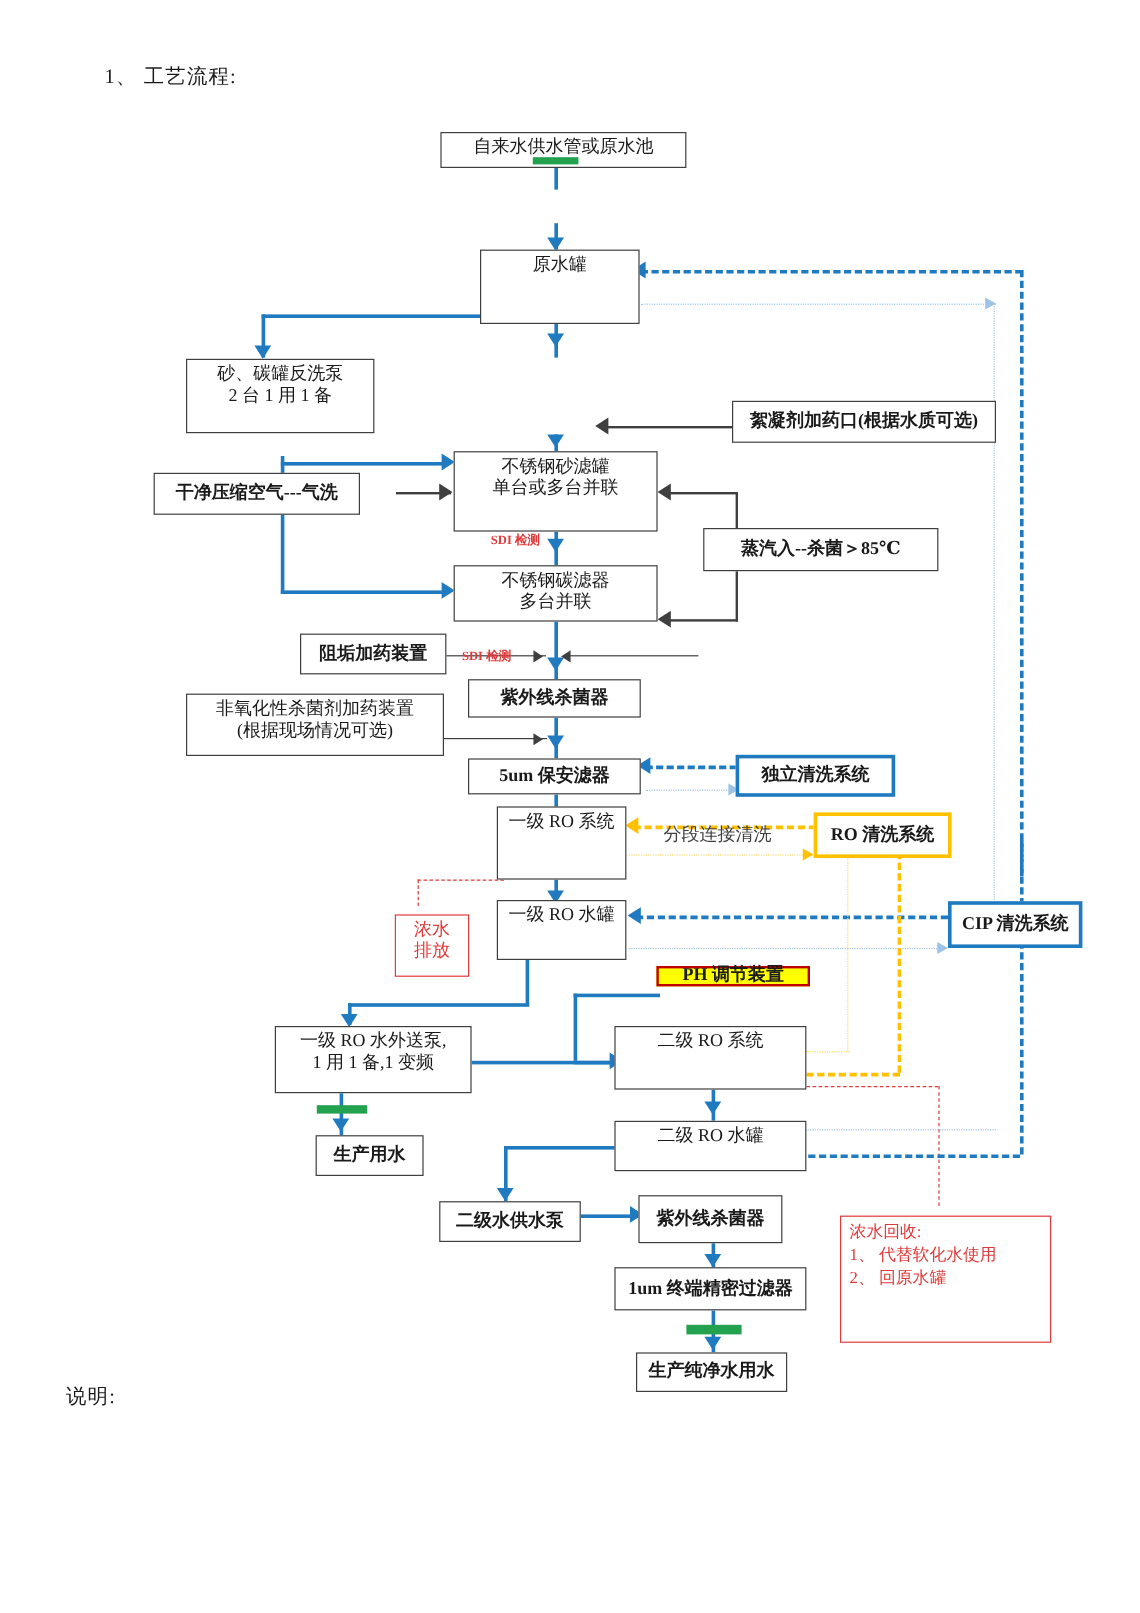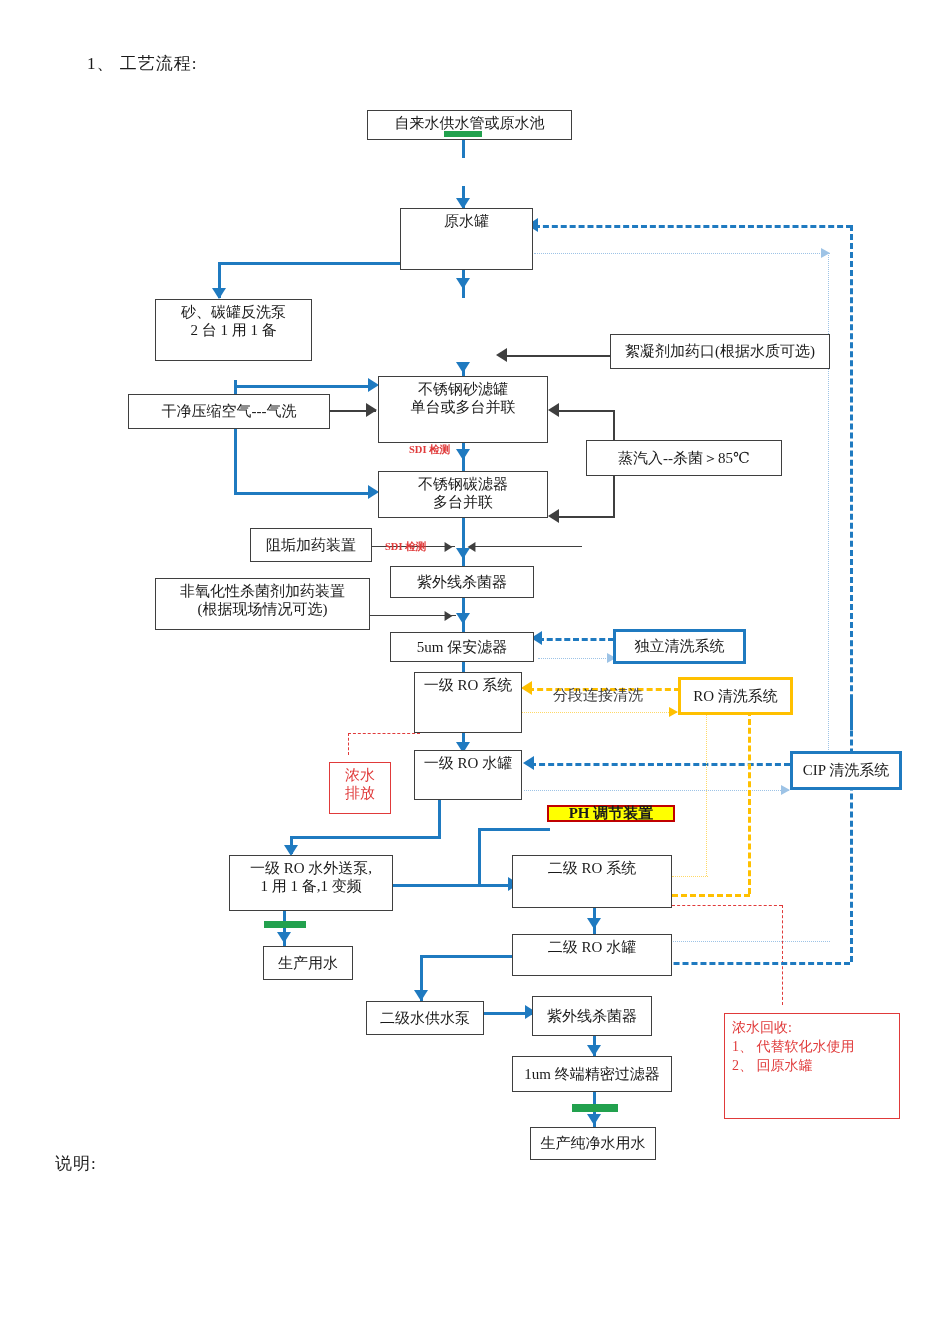--- a/index.html
+++ b/index.html
@@ -35,20 +35,21 @@
     padding-top: 3px;
     z-index: 5;
     white-space: pre-line;
   }
   .box.topalign { display: block; }
   .box.center {
     display: flex;
     align-items: center;
     justify-content: center;
     padding-top: 0;
+    font-weight: bold;
   }
   .box.blue-thick {
     border: 3px solid #1f7ac0;
   }
   .box.yellow-thick {
     border: 3px solid #ffc000;
   }
   .box.ph {
     border: 2px solid #c00000;
     background: #ffff00;
@@ -58,21 +59,20 @@
     border: 1.6px solid #e03a3a;
     color: #e03a3a;
   }
   .box.red-note {
     border: 1.6px solid #e03a3a;
     color: #e03a3a;
     text-align: left;
     padding-left: 7px;
     font-size: 14px;
     line-height: 1.35;
-    margin-left: 24px;
   }
   
   .ln {
     position: absolute;
     z-index: 2;
   }
   .h { height: 0; border-top-style: solid; }
   .v { width: 0; border-left-style: solid; }
 
   .blue  { border-color: #1f7ac0; }
@@ -297,21 +297,21 @@
 
 
   <div class="box topalign" style="left:400px; top:208px; width:133px; height:62px;">原水罐</div>
 
   <div class="box topalign" style="left:155px; top:299px; width:157px; height:62px;">砂、碳罐反洗泵
 2 台 1 用 1 备</div>
 
 
   <div class="box center" style="left:610px; top:334px; width:220px; height:35px;">絮凝剂加药口(根据水质可选)</div>
 
-  <div class="box center" style="left:128px; top:394px; width:202px; height:35px;">干净压缩空气---气洗</div>
+  <div class="box center" style="left:128px; top:394px; width:172px; height:35px;">干净压缩空气---气洗</div>
 
   <div class="box topalign" style="left:378px; top:376px; width:170px; height:67px;">不锈钢砂滤罐
 单台或多台并联</div>
 
   <div class="box center" style="left:586px; top:440px; width:196px; height:36px;">蒸汽入--杀菌＞85℃</div>
 
   <div class="box topalign" style="left:378px; top:471px; width:170px; height:47px;">不锈钢碳滤器
 多台并联</div>
 
   <div class="box center" style="left:250px; top:528px; width:122px; height:34px;">阻垢加药装置</div>

